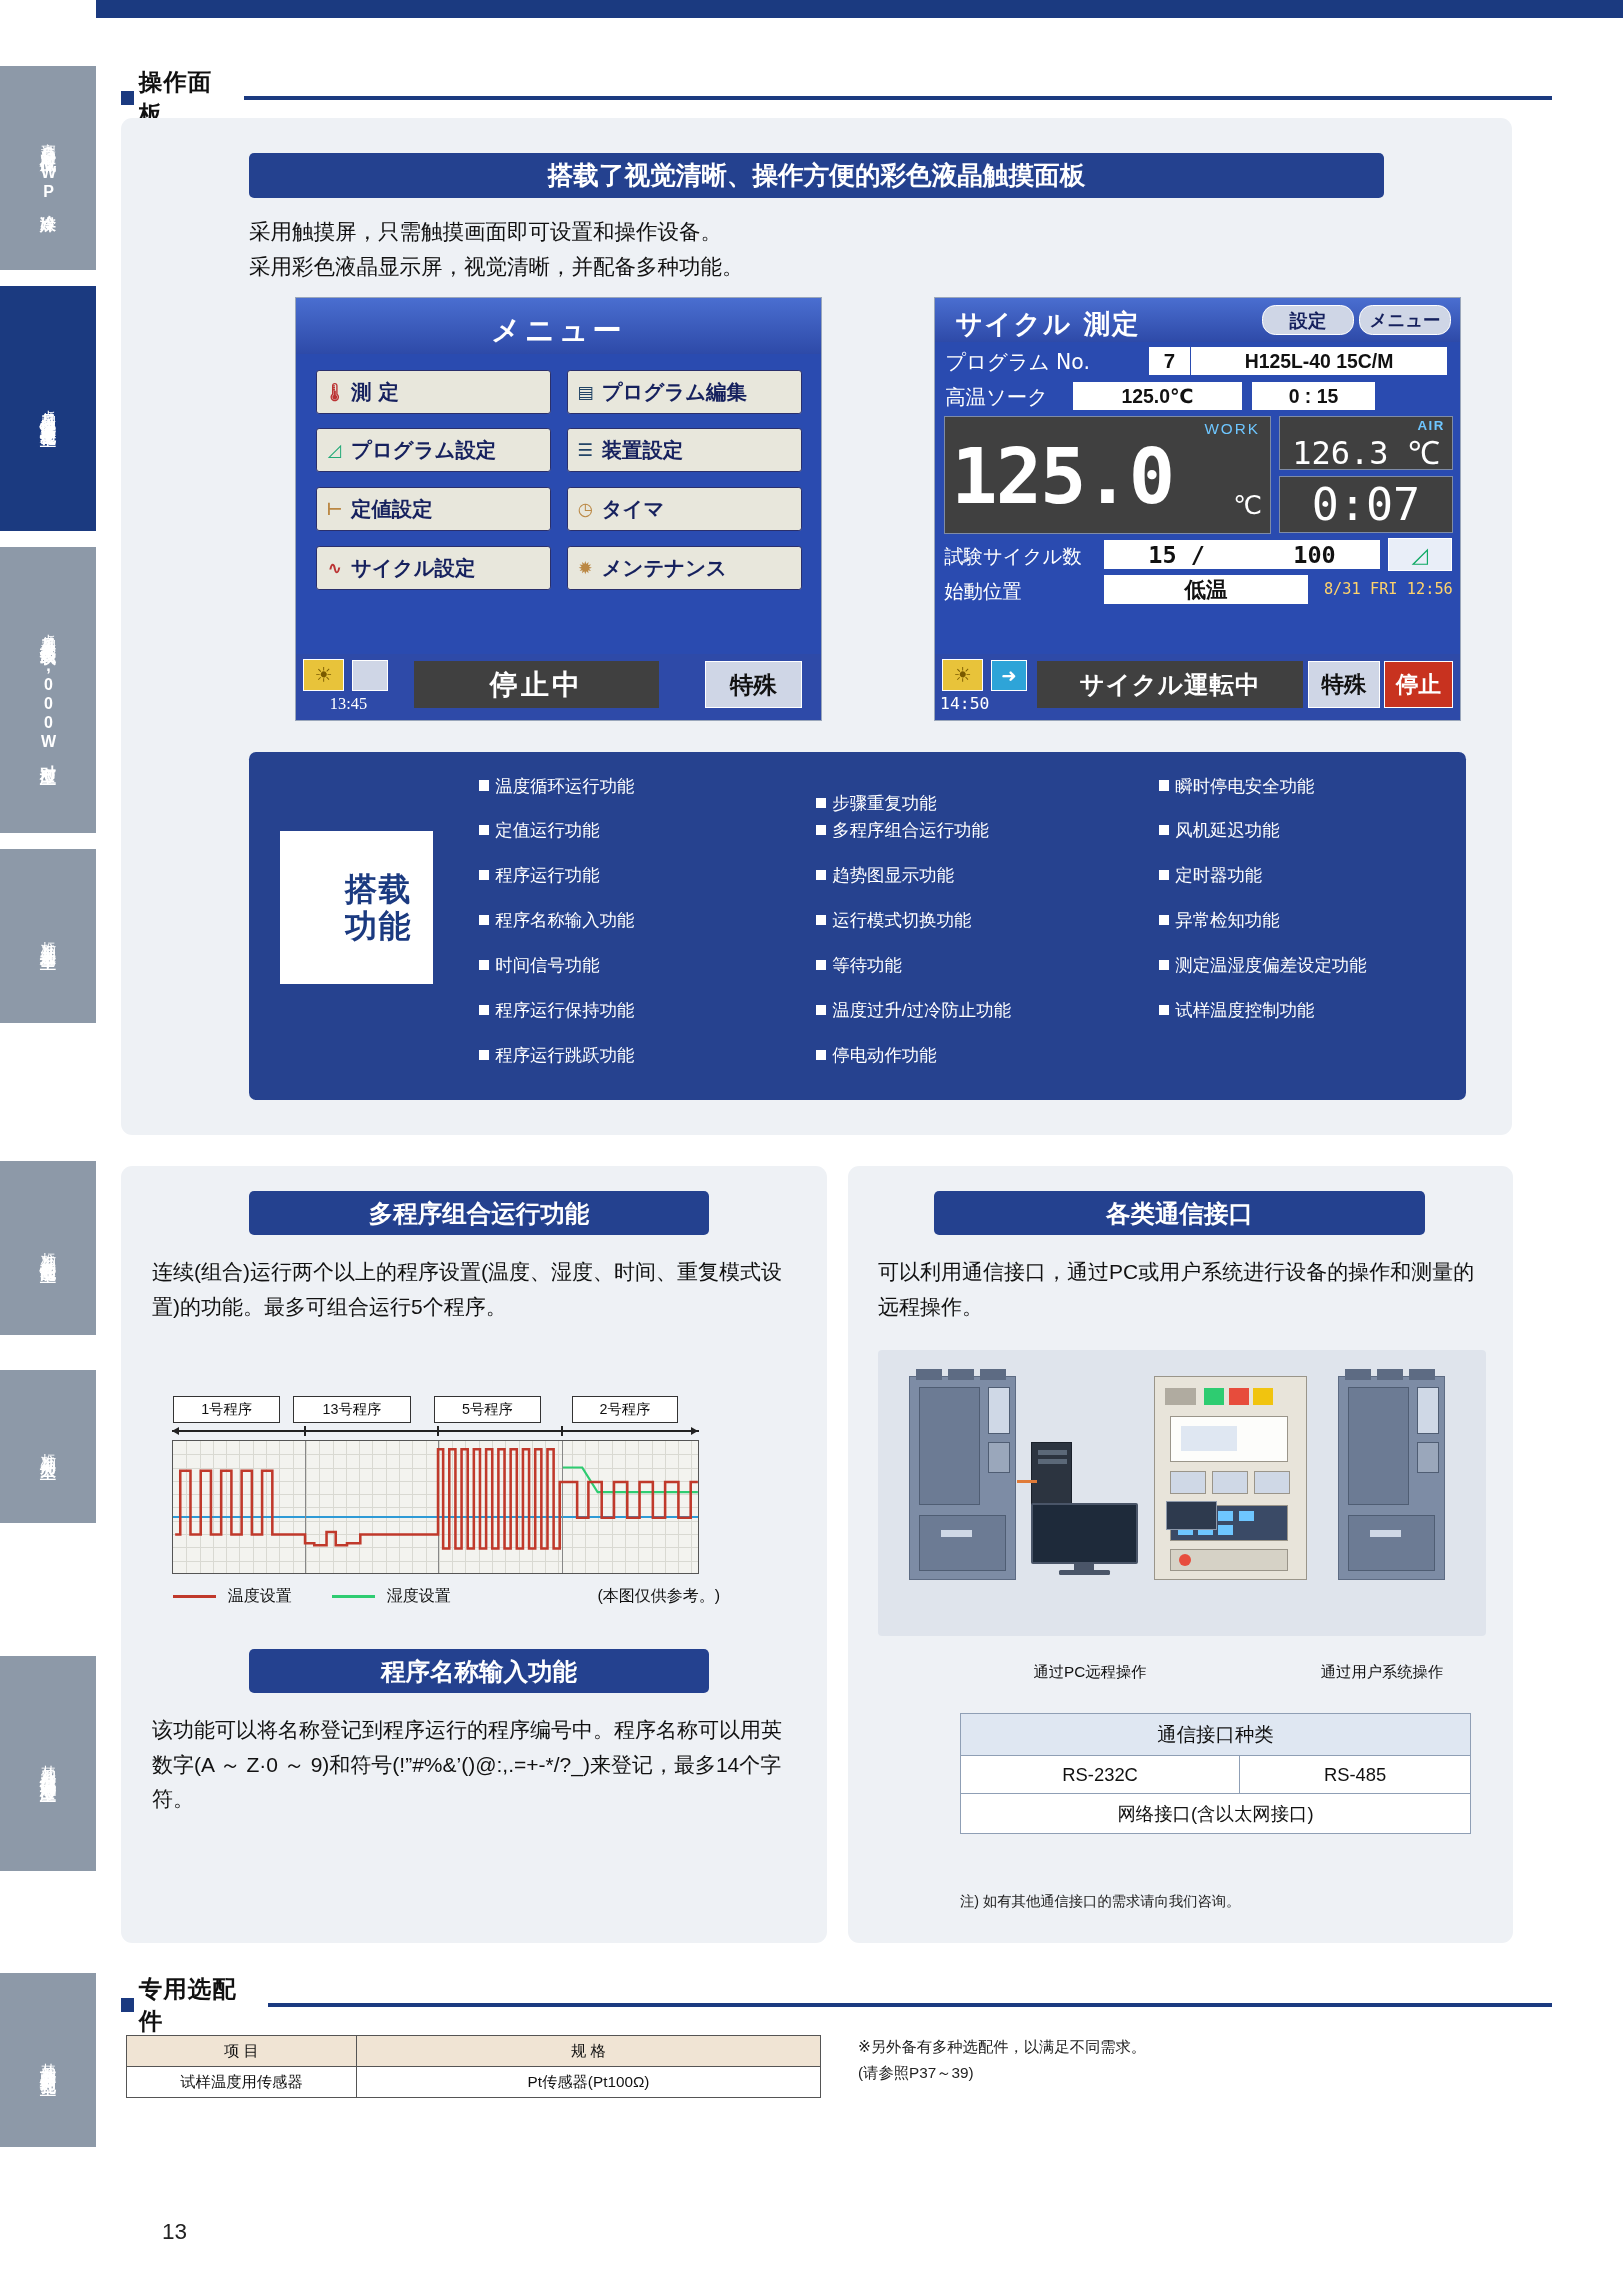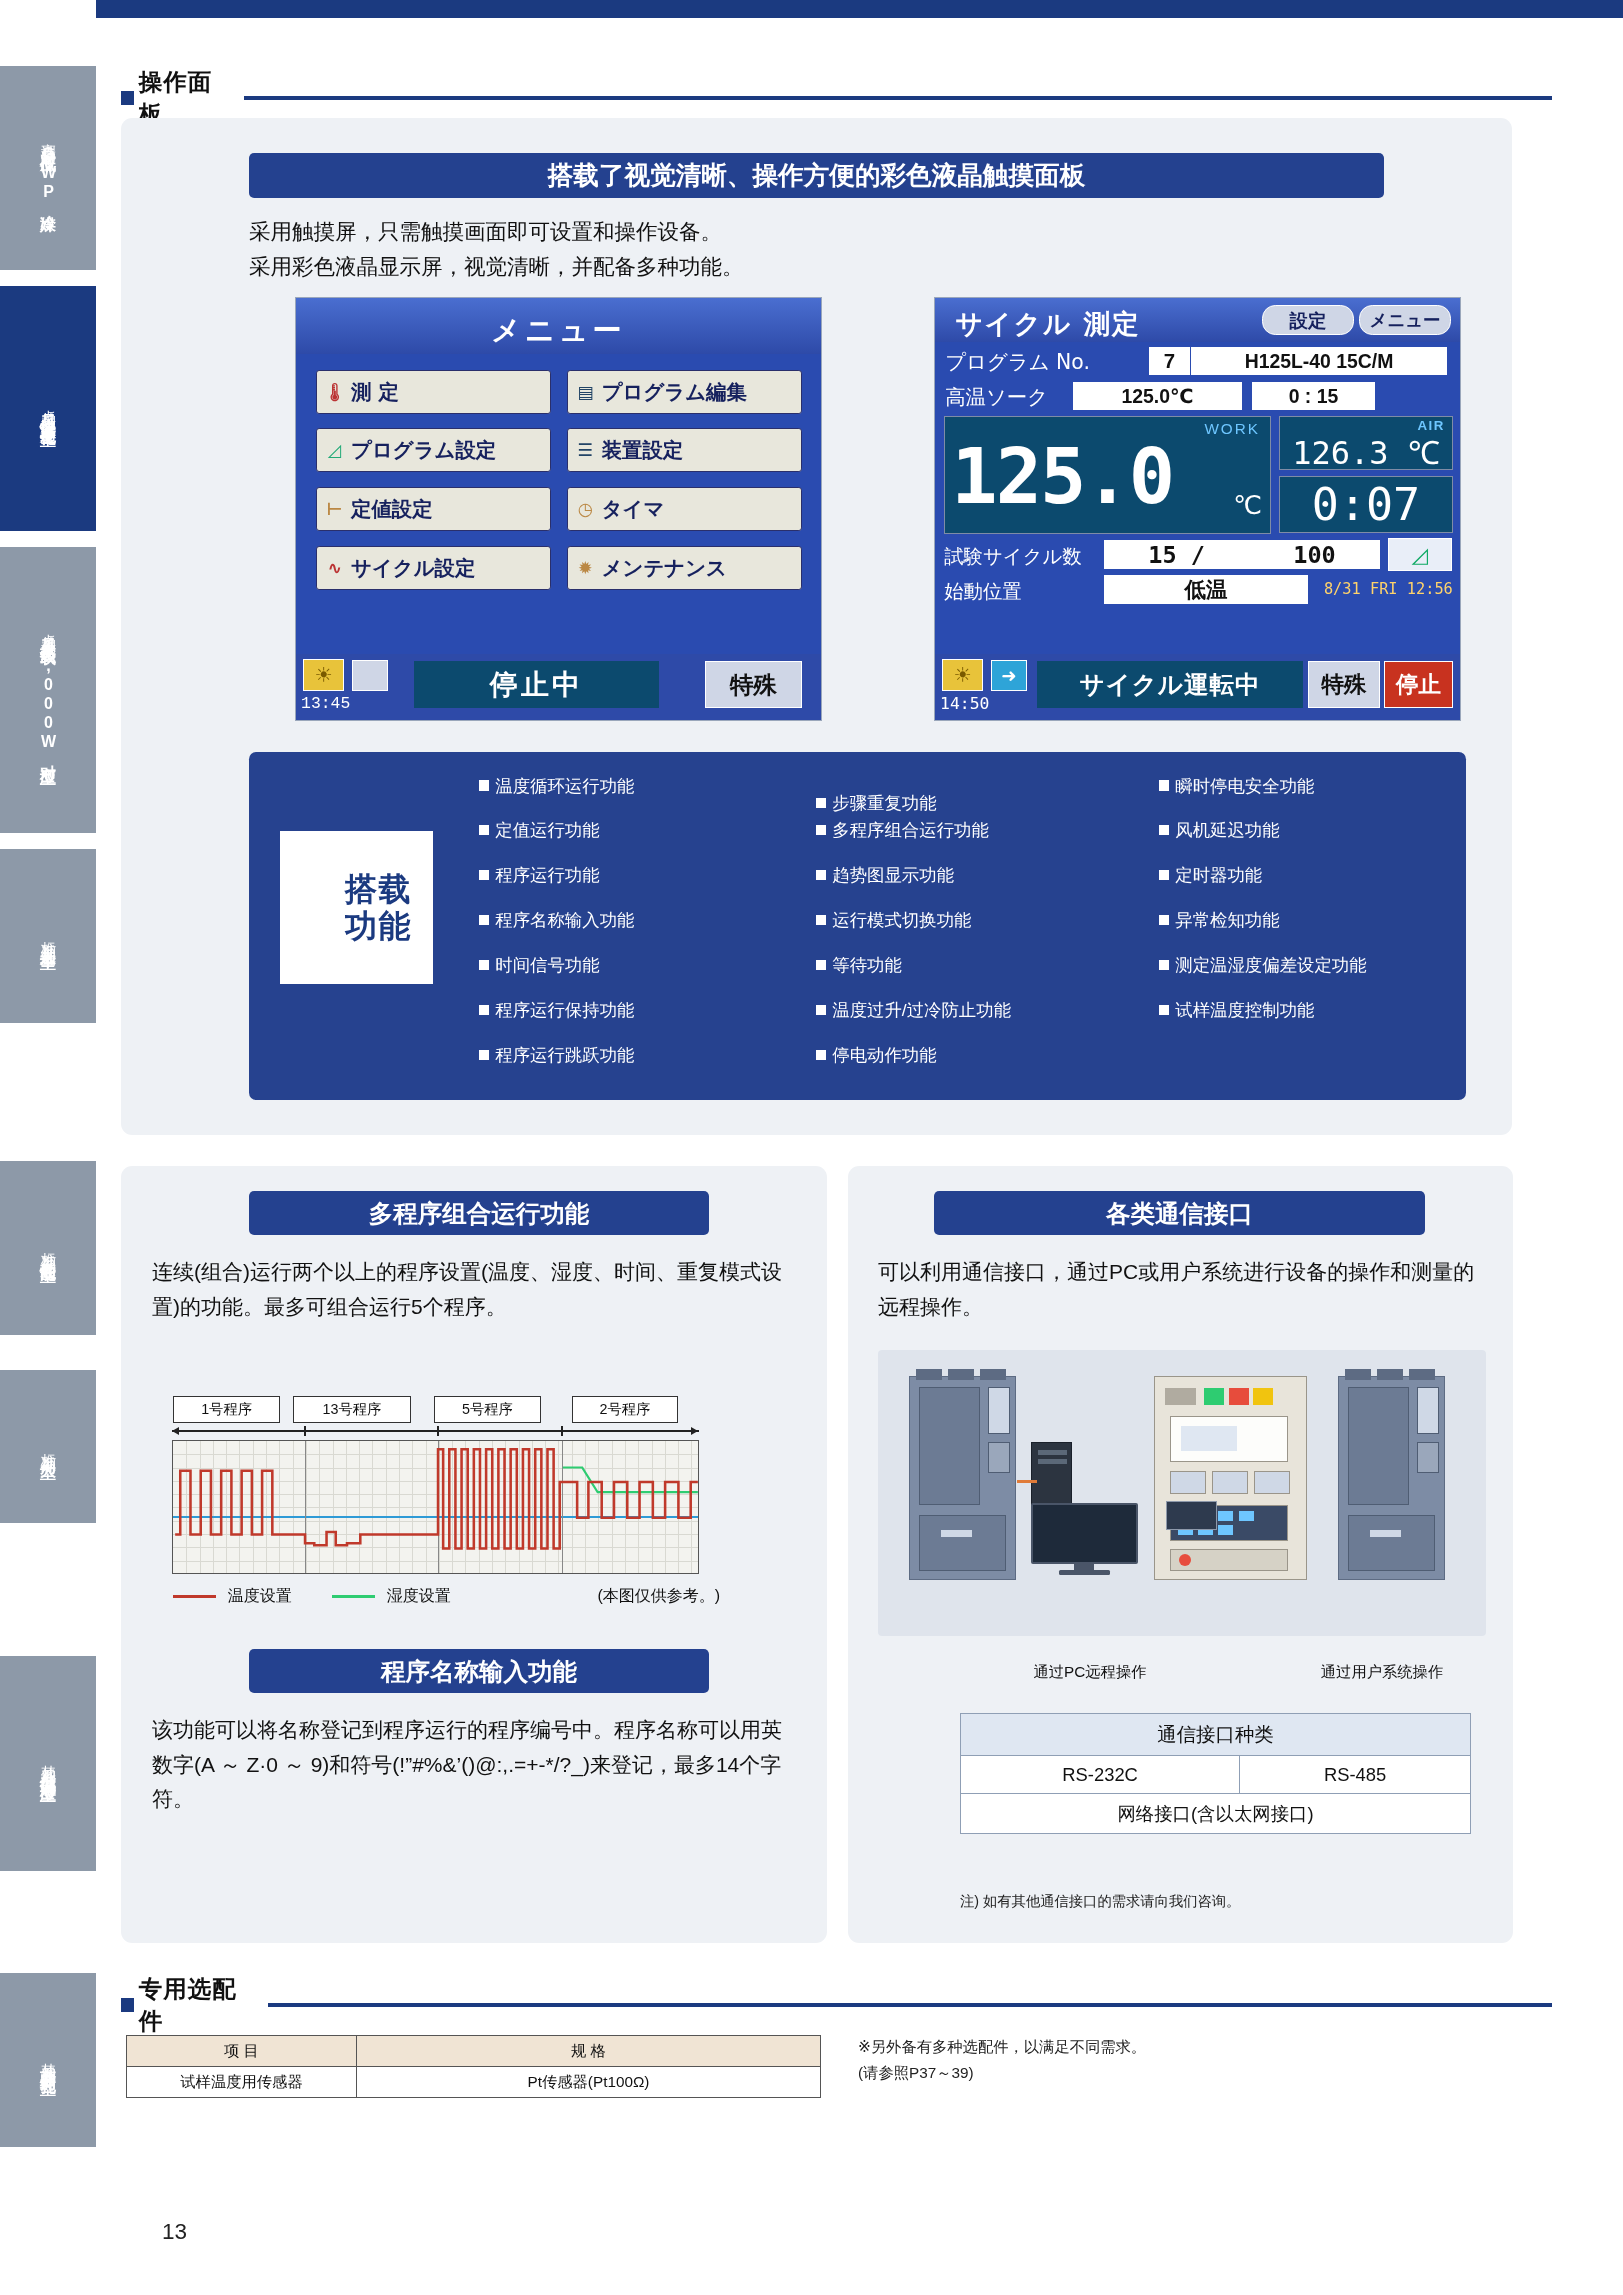--- a/index.html
+++ b/index.html
@@ -82,21 +82,21 @@
     font-weight: bold;
     display: flex; align-items: center;
     font-size: 20.4px;
     padding-left: 6.1px;
     font-family: "DejaVu Sans", sans-serif;
   }
   .menu-btn .mi { width: 22.5px; height: 22.5px; margin-right: 5.1px; flex: 0 0 auto; display:flex;align-items:center;justify-content:center; font-size:17.4px;}
   .lcd-foot { position:absolute; left:0; bottom:0; width:100%; height:45px; }
 
   .blackbox {
-    background: #0c4a6e; color:#fff;
+    background: #404040; color:#fff;
   }
 
   
   #features {
     position: absolute;
     background: #26428f;
     border-radius: 7.2px;
   }
   #features .badge {
     position: absolute;
@@ -235,21 +235,21 @@
       <span class="mi" style="color:#b33;">∿</span>
       <span>サイクル設定</span>
     </div>
     <div class="menu-btn" style="position:absolute;left:271px;top:248px;width:235px;height:44px;">
       <span class="mi" style="color:#b84;">✹</span>
       <span>メンテナンス</span>
     </div>
 
     <div class="lcd-foot" style="background:#2e4aa8;height:66px;">
       <div style="position:absolute;left:7.2px;top:5.1px;width:41px;height:32px;background:#e8c33a;border:1.5px solid #fff;display:flex;align-items:center;justify-content:center;font-size:20.4px;color:#7a5a00;">☀</div>
-      <div style="position:absolute;left:5.1px;top:40px;width:66px;color:#fff;font-size:16.4px;font-family:Liberation Mono, monospace;">13:45</div>
+      <div style="position:absolute;left:5.1px;top:40px;width:66px;color:#fff;font-size:16.4px;font-family:Liberation Serif, serif;text-align:right;">13:45</div>
       <div style="position:absolute;left:56px;top:6.1px;width:36px;height:31px;background:#cfd6e6;border:1px solid #fff;"></div>
       <div class="blackbox" style="position:absolute;left:118px;top:7.2px;width:245px;height:47px;display:flex;align-items:center;justify-content:center;">
         <span style="font-size:28px;font-weight:bold;letter-spacing:3.1px;">停止中</span>
       </div>
       <div style="position:absolute;left:409px;top:7.2px;width:97px;height:47px;background:#cfd6e6;border:1.5px solid #fff;display:flex;align-items:center;justify-content:center;color:#111;font-weight:bold;font-size:23.5px;">
         <span>特殊</span>
       </div>
     </div>
   </div>
 

